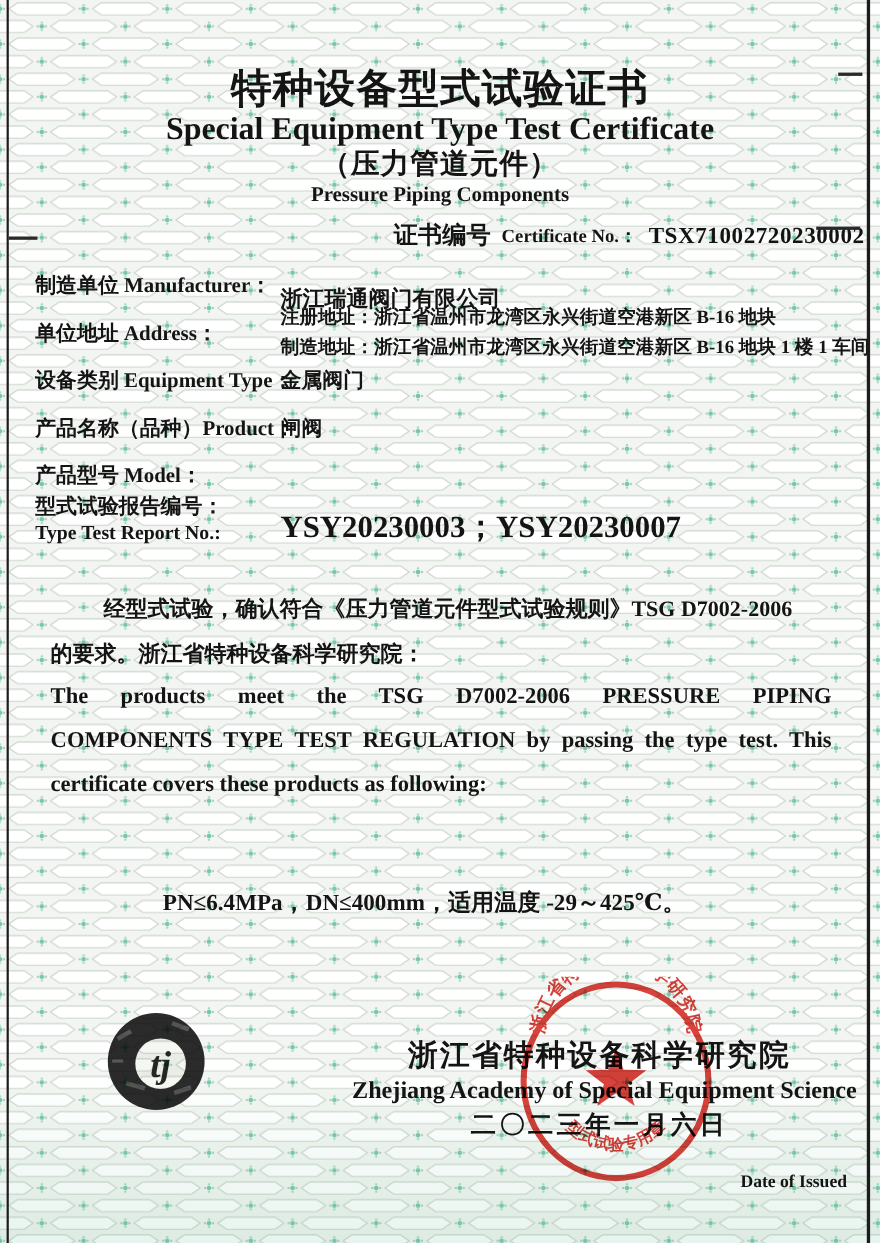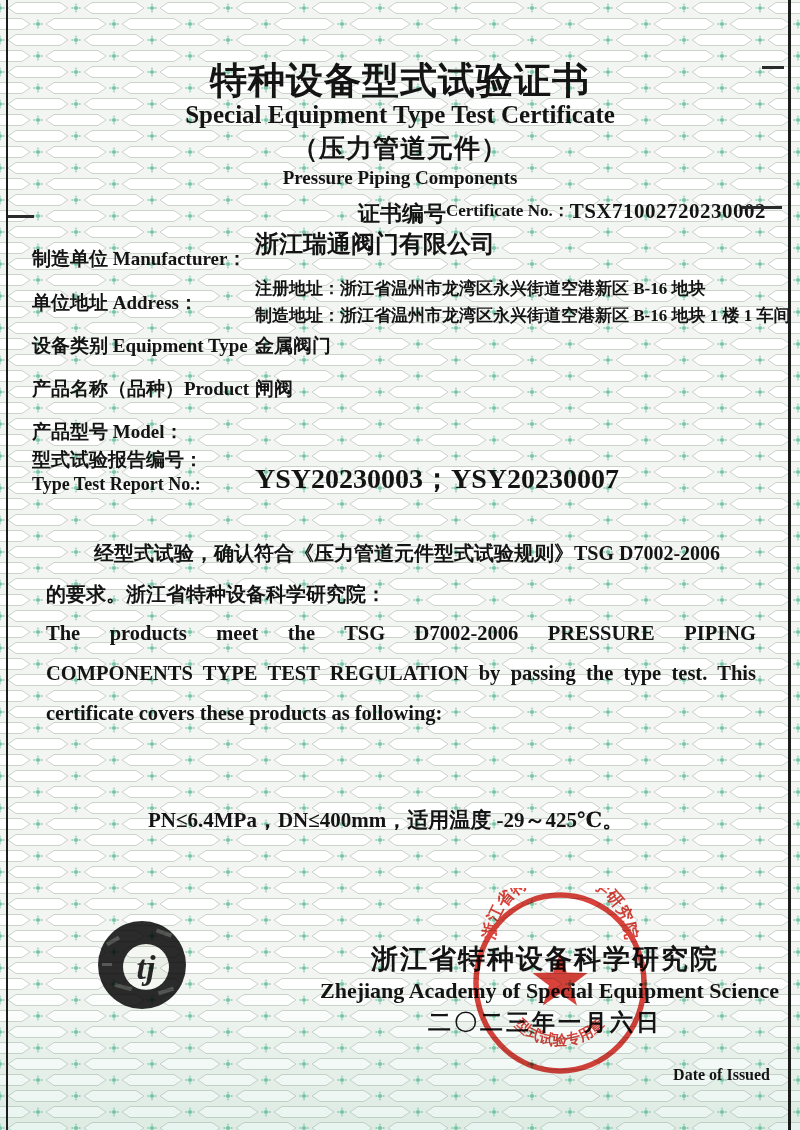--- a/index.html
+++ b/index.html
@@ -11,25 +11,25 @@
   .abs{position:absolute;}
   .bg{position:absolute;left:0;top:0;z-index:0;}
   .content{position:absolute;left:0;top:0;width:800px;height:1130px;z-index:2;}
   .edge{position:absolute;background:#1c1c1c;z-index:3;}
   .dash{position:absolute;background:#2a2a2a;z-index:3;}
   .bottom-tint{position:absolute;left:0;bottom:0;width:800px;height:150px;z-index:1;
     background:linear-gradient(to bottom, rgba(120,190,160,0), rgba(110,185,155,0.16));}
 
   .hdr{position:absolute;left:30px;width:740px;text-align:center;}
   .title-cn{top:56px;font-size:37px;font-weight:700;letter-spacing:1px;}
-  .title-en{top:101px;font-size:25px;font-weight:700;}
+  .title-en{top:101px;font-size:29px;font-weight:700;}
   .sub-cn{top:131px;font-size:26px;font-weight:600;letter-spacing:1px;}
   .sub-en{top:167px;font-size:19px;font-weight:700;}
 
-  .certno{position:absolute;left:358px;top:199px;display:flex;align-items:flex-start;white-space:nowrap;}
+  .certno{position:absolute;left:358px;top:199px;display:flex;align-items:center;gap:10px;white-space:nowrap;}
   .certno .cn{font-size:22px;font-weight:600;}
   .certno .en{font-size:17px;font-weight:700;}
   .certno .no{font-size:21px;font-weight:700;letter-spacing:.5px;}
 
   .flabel{position:absolute;left:32px;font-size:19px;font-weight:700;white-space:nowrap;}
   .fvalue{position:absolute;left:255px;font-size:19px;font-weight:600;white-space:nowrap;}
   .fvalue.small{font-size:17px;}
   .fvalue.bold{font-weight:700;}
 
   .stmt-cn{position:absolute;font-size:20px;font-weight:600;white-space:nowrap;}
@@ -103,21 +103,21 @@
     <div class="abs hdr sub-cn">（压力管道元件）</div>
     <div class="abs hdr sub-en">Pressure Piping Components</div>
 
     <div class="certno">
       <span class="cn">证书编号</span>
       <span class="en">Certificate No.：</span>
       <span class="no">TSX71002720230002</span>
     </div>
 
     <div class="flabel" style="top:246px;">制造单位 Manufacturer：</div>
-    <div class="fvalue" style="top:228px;font-size:24px;">浙江瑞通阀门有限公司</div>
+    <div class="fvalue" style="top:258px;font-size:20px;">浙江瑞通阀门有限公司</div>
 
     <div class="flabel" style="top:290px;">单位地址 Address：</div>
     <div class="fvalue small" style="top:277px;">注册地址：浙江省温州市龙湾区永兴街道空港新区 B-16 地块</div>
     <div class="fvalue small" style="top:304px;">制造地址：浙江省温州市龙湾区永兴街道空港新区 B-16 地块 1 楼 1 车间</div>
 
     <div class="flabel" style="top:333px;">设备类别 Equipment Type：</div>
     <div class="fvalue" style="top:333px;">金属阀门</div>
 
     <div class="flabel" style="top:376px;">产品名称（品种）Product：</div>
     <div class="fvalue" style="top:376px;">闸阀</div>

